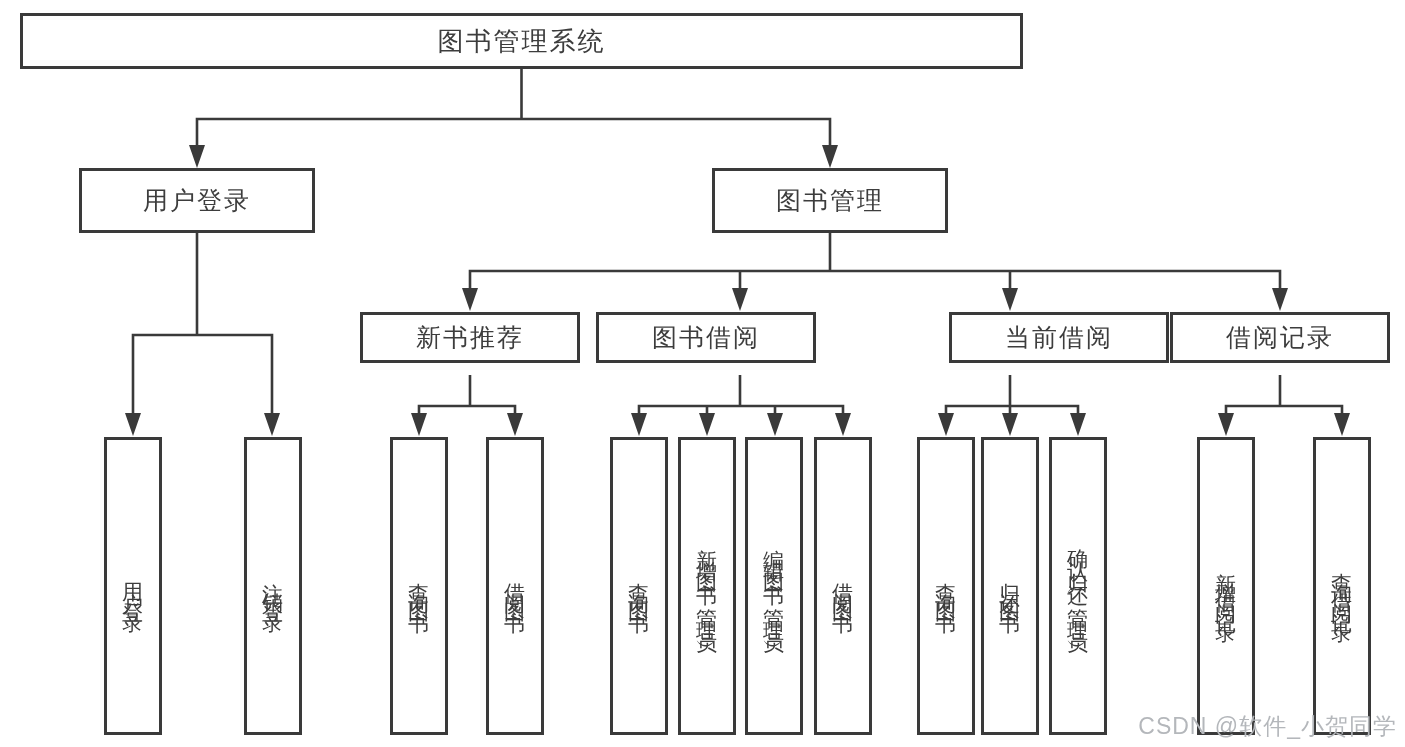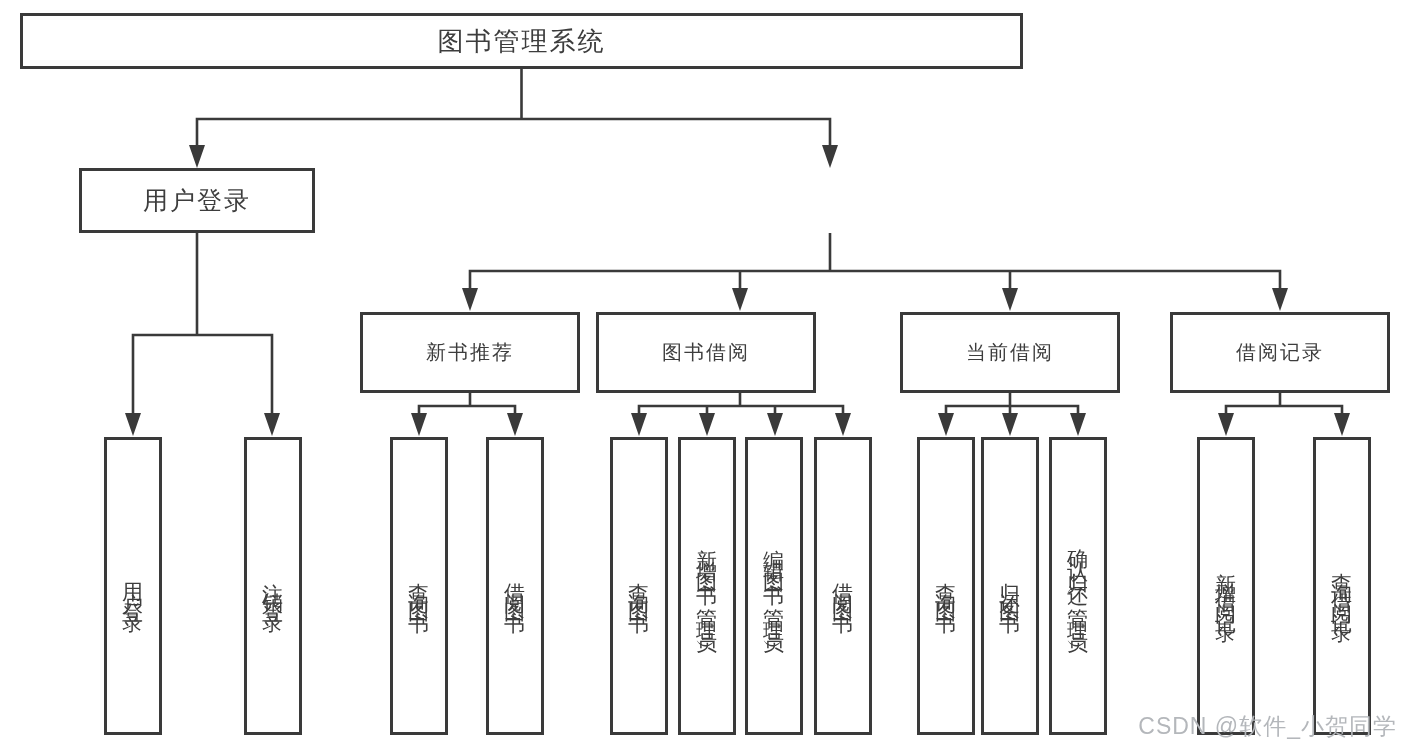--- a/index.html
+++ b/index.html
@@ -24,21 +24,21 @@
     box-sizing:border-box;
     border:3px solid var(--line);
     background:#fff;
     display:flex;align-items:center;justify-content:center;
     color:var(--text);
   }
   .root{left:20px;top:13px;width:1003px;height:56px;font-size:26px;letter-spacing:2px;}
   .lvl2{top:168px;width:236px;height:65px;font-size:25px;letter-spacing:2px;}
   .lvl2.login{left:79px;}
   .lvl2.mgmt{left:712px;}
-  .lvl3{top:312px;width:220px;height:81px;font-size:20px;letter-spacing:2px;}
+  .lvl3{top:312px;width:220px;height:51px;font-size:25px;letter-spacing:2px;}
   .leaf{top:437px;width:58px;height:298px;}
   .leaf span{
     writing-mode:vertical-rl;
     text-orientation:mixed;
     font-size:21px;
     letter-spacing:10px;
     line-height:1;
     color:var(--text);
   }
   .leaf.long span{letter-spacing:12px;}
@@ -87,28 +87,31 @@
     </g>
   </svg>
 
   <div class="node root">
     <span>图书管理系统</span>
   </div>
 
   <div class="node lvl2 login">
     <span>用户登录</span>
   </div>
+  <div class="node lvl2 mgmt">
+    <span>图书管理</span>
+  </div>
 
   <div class="node lvl3" style="left:360px;">
     <span>新书推荐</span>
   </div>
   <div class="node lvl3" style="left:596px;">
     <span>图书借阅</span>
   </div>
-  <div class="node lvl3" style="left:900px;">
+  <div class="node lvl3" style="left:949px;">
     <span>当前借阅</span>
   </div>
   <div class="node lvl3" style="left:1170px;justify-content:center;">
     <span>借阅记录</span>
   </div>
 
   <div class="node leaf" style="left:104px;">
     <span>用户登录</span>
   </div>
   <div class="node leaf" style="left:244px;">

